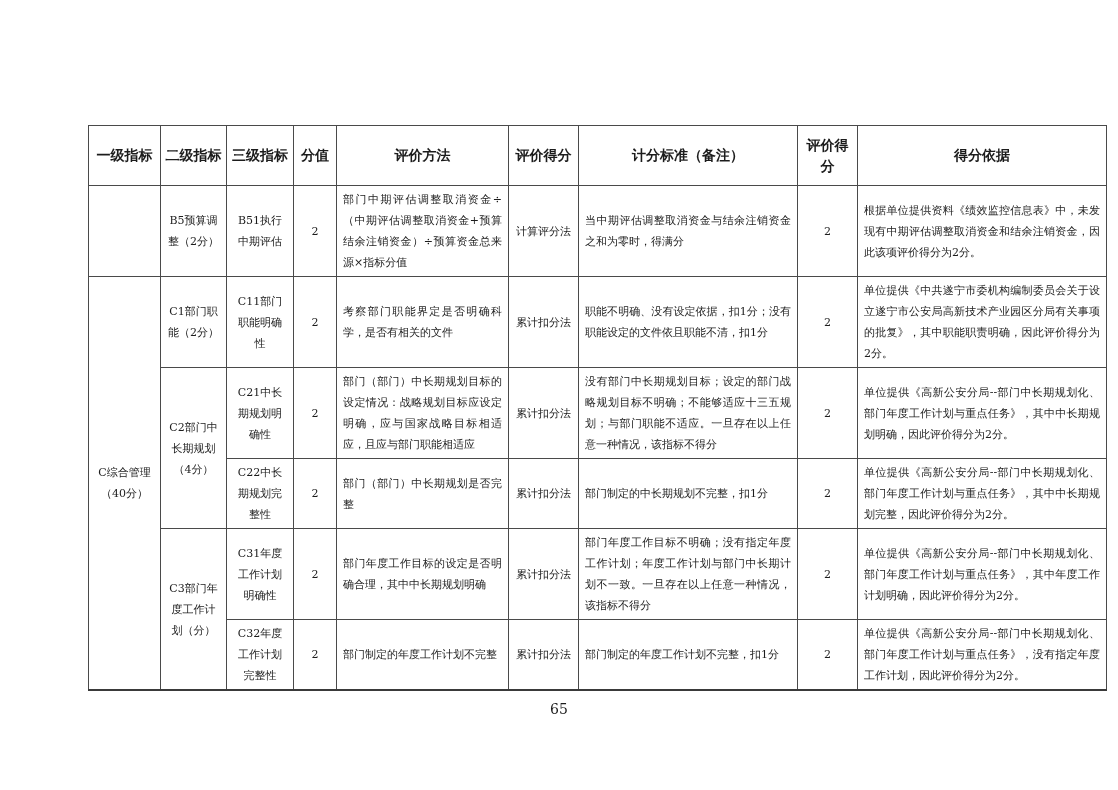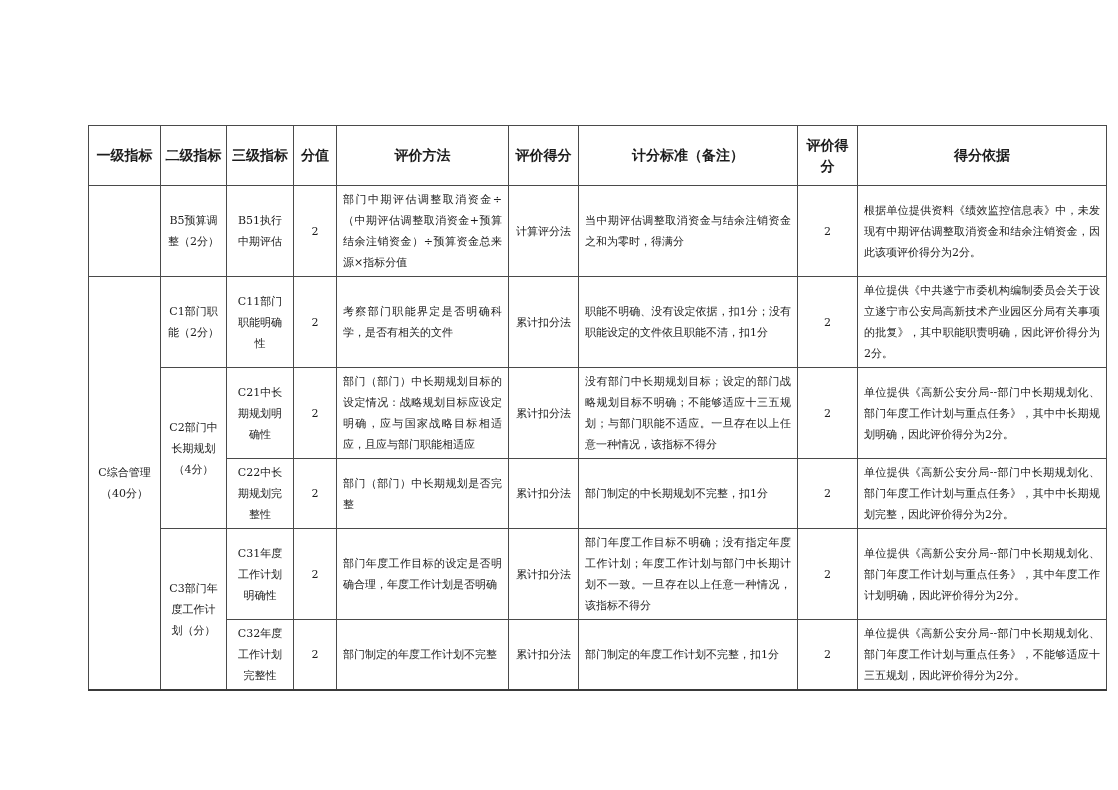--- a/index.html
+++ b/index.html
@@ -134,32 +134,33 @@
         <td class="c-just">部门（部门）中长期规划是否完整</td>
         <td class="c-center">累计扣分法</td>
         <td class="c-just">部门制定的中长期规划不完整，扣1分</td>
         <td class="c-center">2</td>
         <td class="c-just">单位提供《高新公安分局--部门中长期规划化、部门年度工作计划与重点任务》，其中中长期规划完整，因此评价得分为2分。</td>
       </tr>
       <tr class="r-c31">
         <td class="c-center" rowspan="2">C3部门年度工作计划（分）</td>
         <td class="c-center">C31年度工作计划明确性</td>
         <td class="c-center">2</td>
-        <td class="c-just">部门年度工作目标的设定是否明确合理，年度工作计划是否明确</td>
+        <td class="c-just">部门年度工作目标的设定是否明确合理，其中中长期规划明确</td>
         <td class="c-center">累计扣分法</td>
         <td class="c-just">部门年度工作目标不明确；没有指定年度工作计划；年度工作计划与部门中长期计划不一致。一旦存在以上任意一种情况，该指标不得分</td>
         <td class="c-center">2</td>
         <td class="c-just">单位提供《高新公安分局--部门中长期规划化、部门年度工作计划与重点任务》，其中年度工作计划明确，因此评价得分为2分。</td>
       </tr>
       <tr class="r-c32">
         <td class="c-center">C32年度工作计划完整性</td>
         <td class="c-center">2</td>
         <td class="c-just">部门制定的年度工作计划不完整</td>
         <td class="c-center">累计扣分法</td>
         <td class="c-just">部门制定的年度工作计划不完整，扣1分</td>
         <td class="c-center">2</td>
-        <td class="c-just">单位提供《高新公安分局--部门中长期规划化、部门年度工作计划与重点任务》，不能够适应十三五规划，因此评价得分为2分。</td>
+        <td class="c-just">单位提供《高新公安分局--部门中长期规划化、部门年度工作计划与重点任务》，没有指定年度工作计划，因此评价得分为2分。</td>
       </tr>
     </tbody>
   </table>
 
+  <div class="page-number">65</div>
 
 </div>
 
 </body></html>

